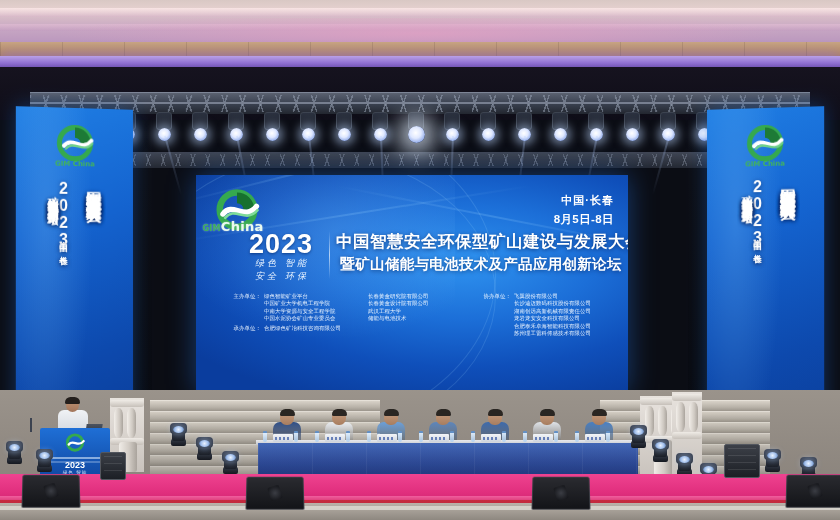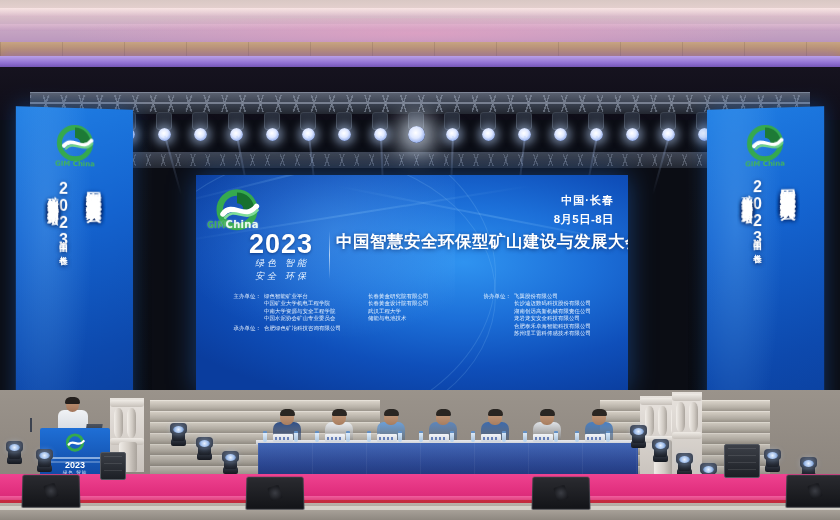--- a/index.html
+++ b/index.html
@@ -140,21 +140,21 @@
 
   
   .logo-gim {
     position:absolute; left:14px; top:12px; width:54px; height:54px;
   }
   .gim-text {
     position:absolute; left:6px; top:44px; width:62px; text-align:center;
     font-size:8px; font-weight:bold; color:#3fae5a; letter-spacing:.3px;
     font-family:"DejaVu Sans", sans-serif; text-shadow: 0 0 2px rgba(255,255,255,.5);
   }
-  .gim-text .cn { color:#eafaef; font-size:10px; }
+  .gim-text .cn { color:#eafaef; font-size:13px; }
 
   .year-2023 {
     position:absolute; left:44px; top:54px; width:82px; text-align:center;
     font-size:27px; font-weight:bold; color:#ffffff; letter-spacing:1px;
     font-family:"Liberation Sans", sans-serif;
     text-shadow: 0 1px 3px rgba(0,30,90,.6);
   }
   .slogan {
     position:absolute; left:44px; top:82px; width:84px; text-align:center;
     color:#eaf4ff; font-size:9px; line-height:13px; letter-spacing:3px;
@@ -560,20 +560,23 @@
     </div>
 
     <div class="year-2023">2023</div>
     <div class="slogan">
       <div>绿色  智能</div>
       <div>安全  环保</div>
     </div>
     <div class="divider-v"></div>
 
     <div class="title-main">中国智慧安全环保型矿山建设与发展大会</div>
+    <div class="title-sub">
+      <span class="ji">暨</span><span>矿山储能与电池技术及产品应用创新论坛</span>
+    </div>
 
     <div class="loc-block">
       <div class="loc-city">中国·长春</div>
       <div class="loc-date">8月5日-8日</div>
     </div>
 
     <div class="credits">
       <div id="credits-host">
           <div class="cr-row">
             <div class="cr-label">主办单位：</div>

